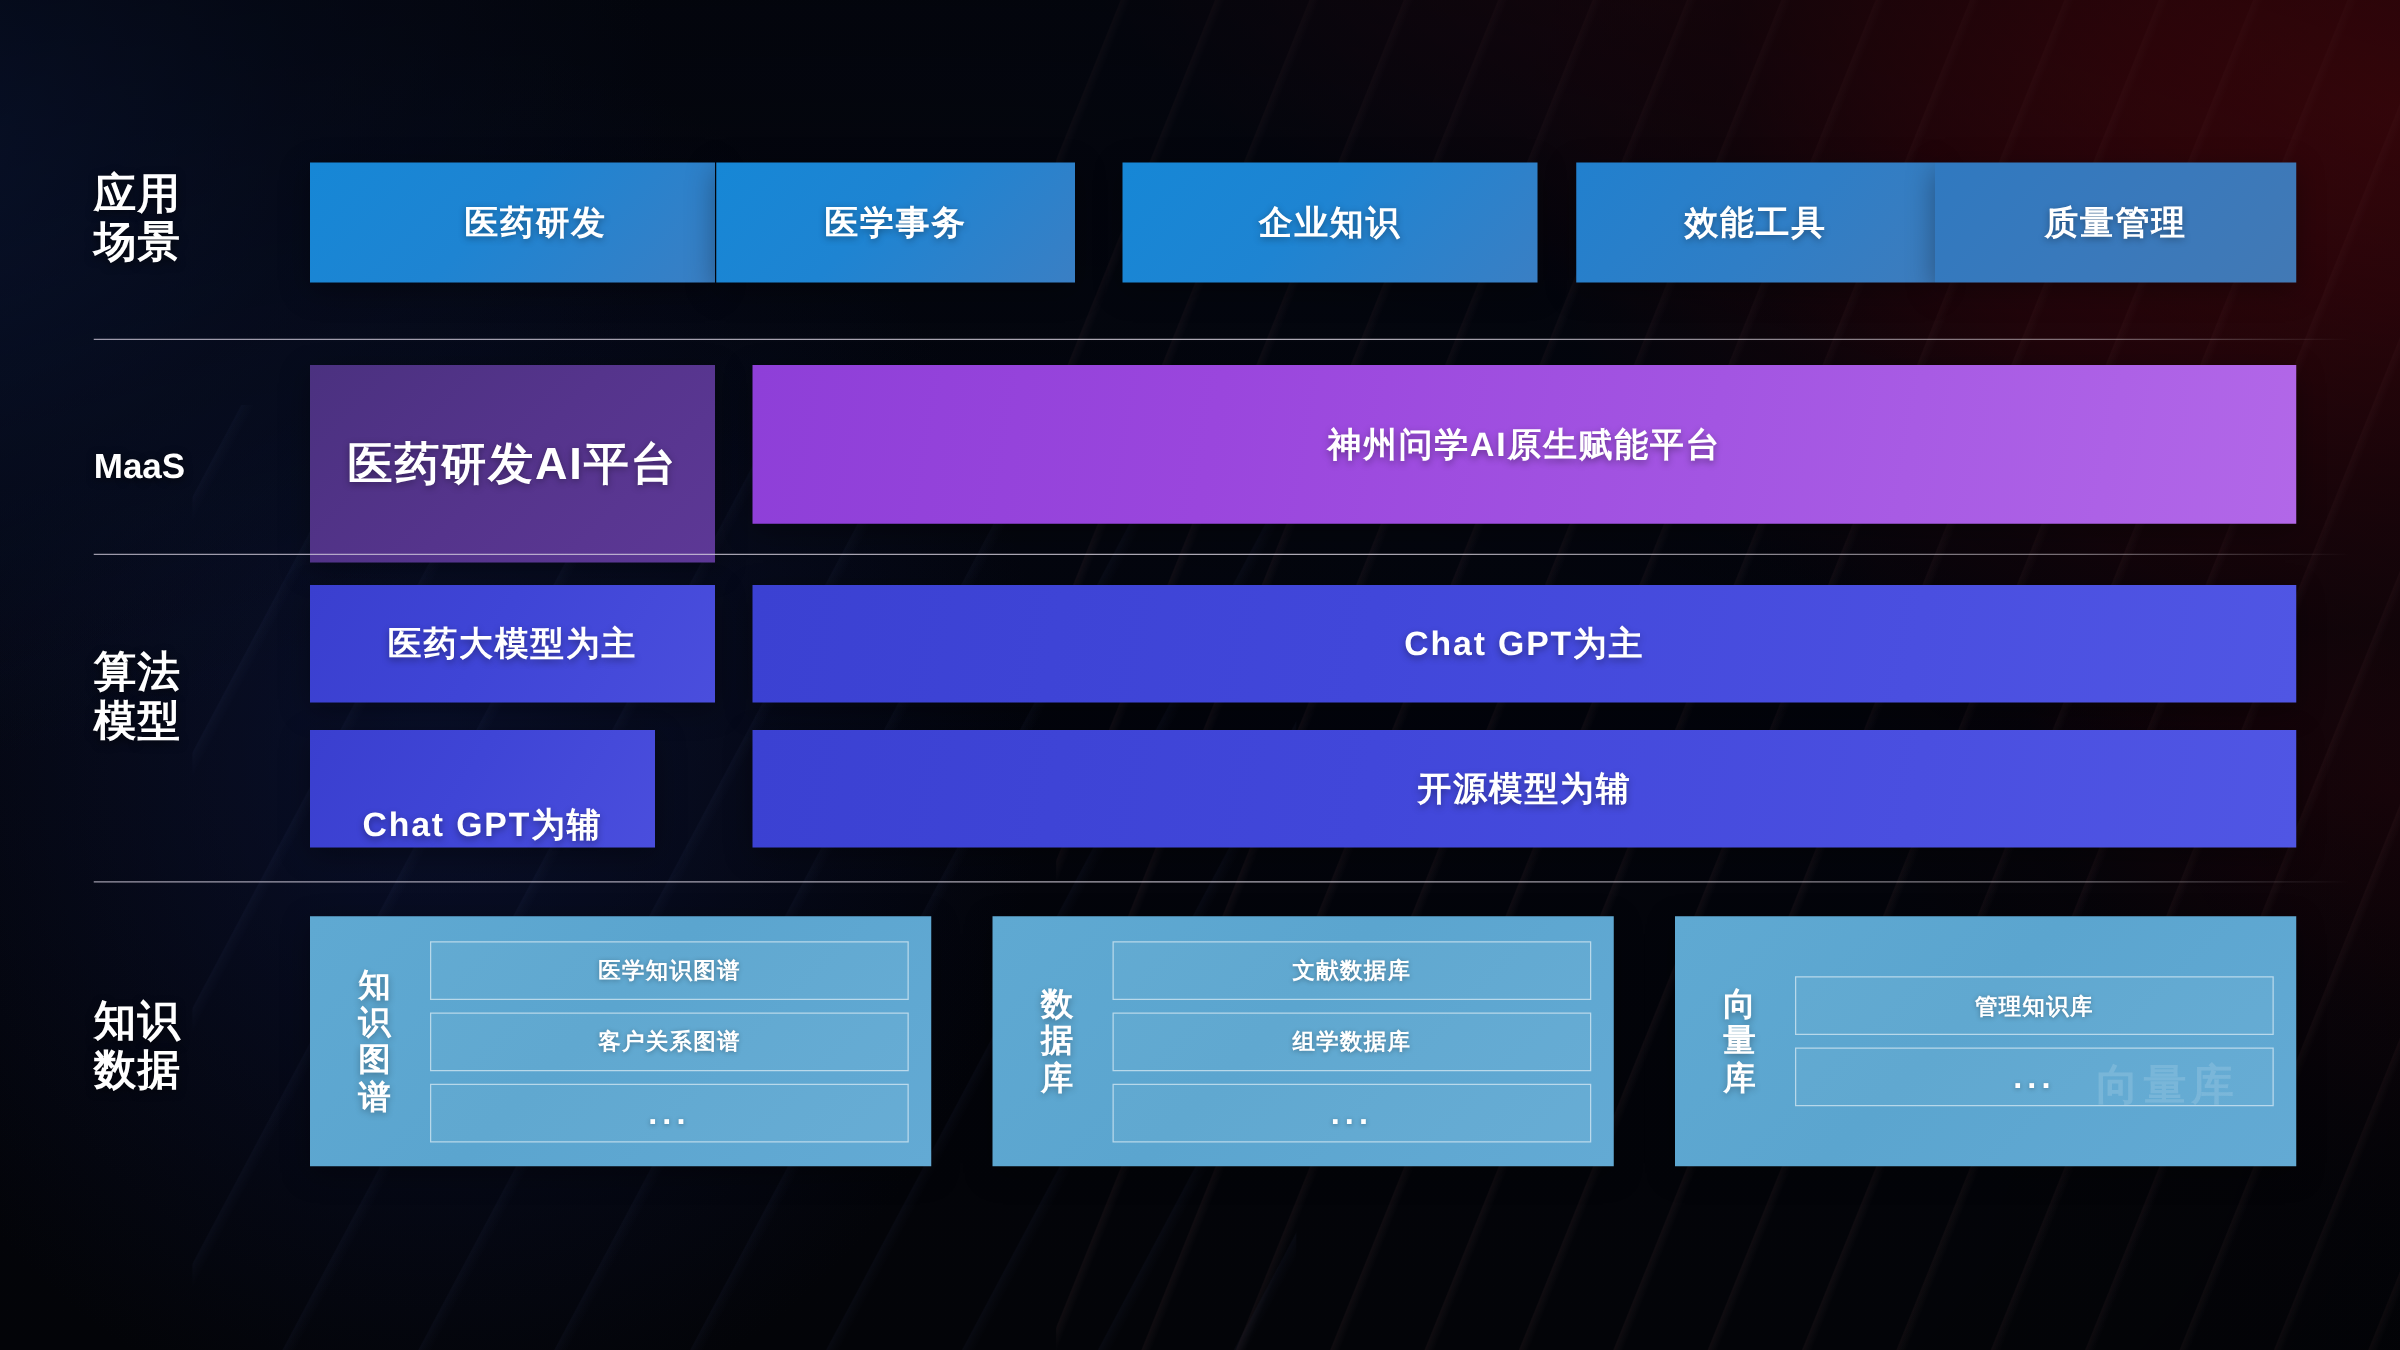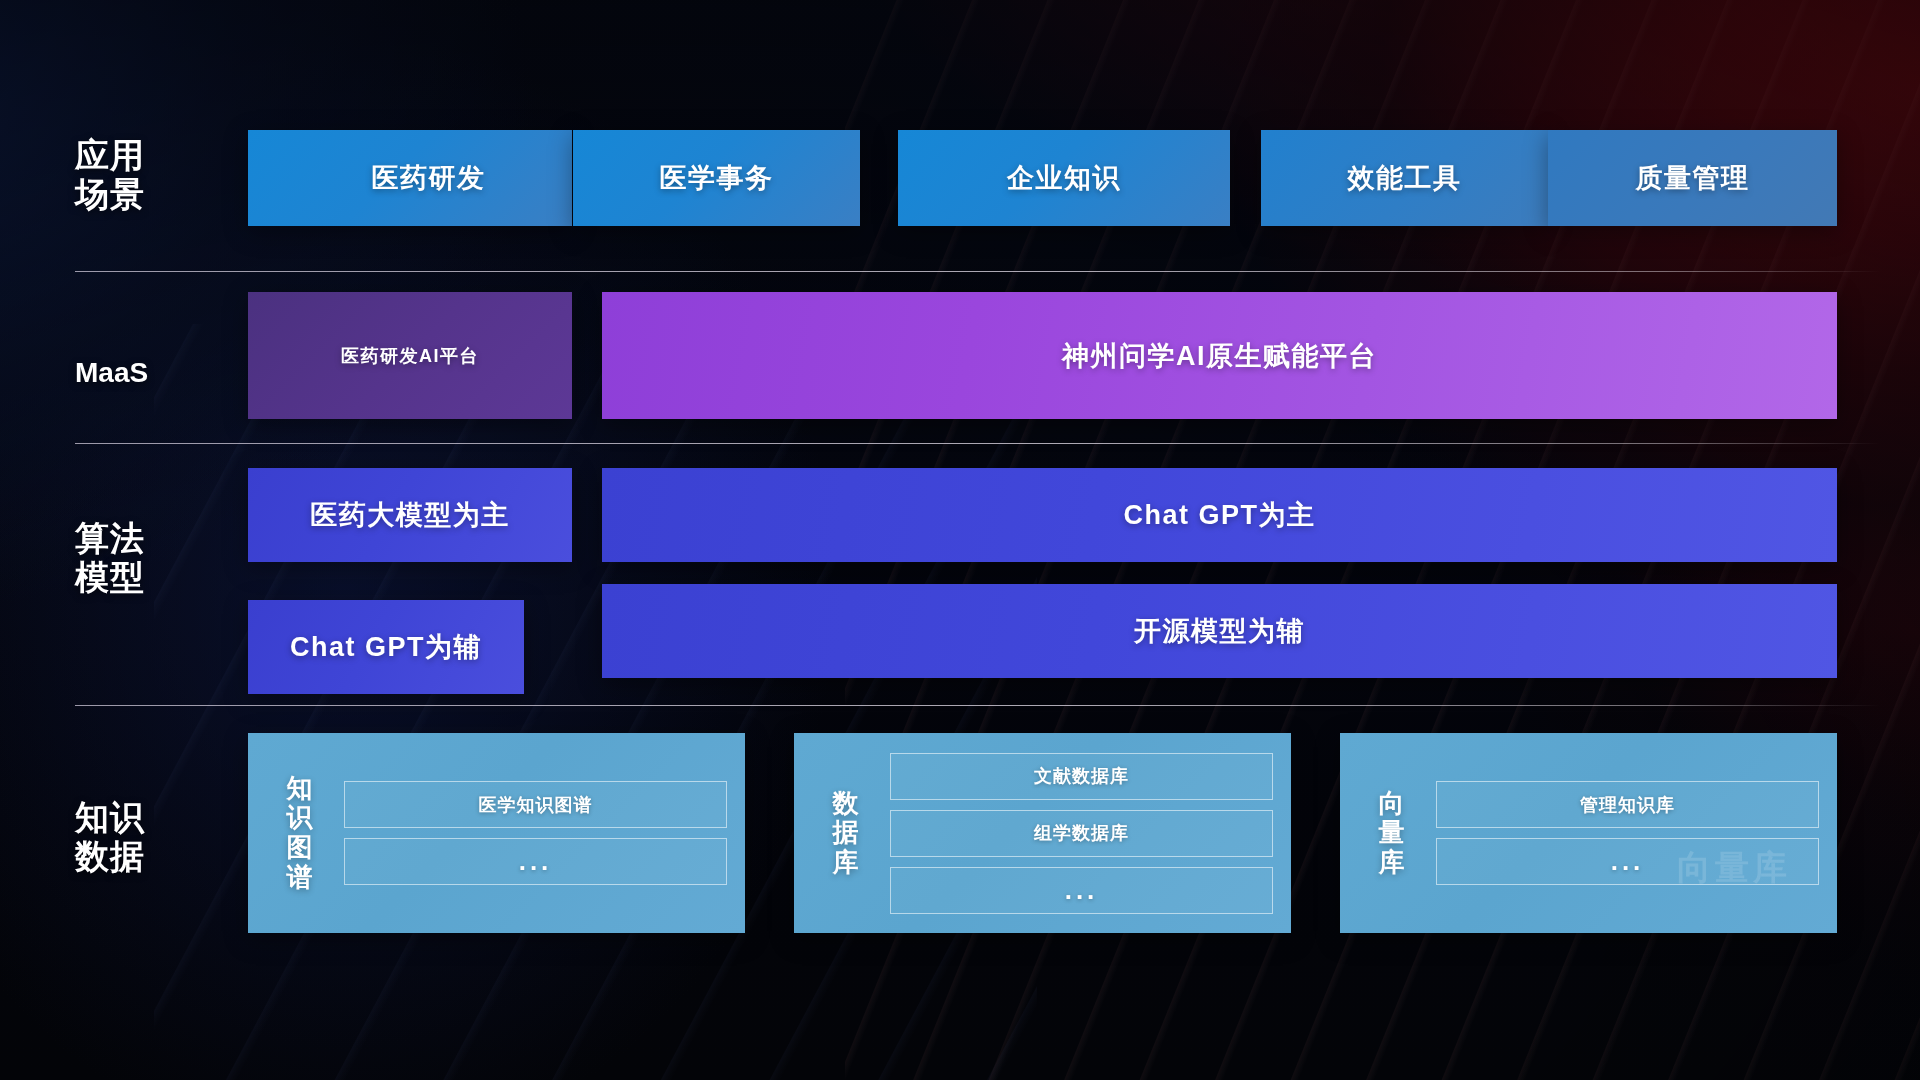--- a/index.html
+++ b/index.html
@@ -70,23 +70,23 @@
   .app-card{
     height:96px;
     background:linear-gradient(135deg,#1687d6 0%,#1e84d2 45%,#3a7fc4 100%);
     font-size:27px;letter-spacing:1.5px;
   }
   .app-card.c4{background:linear-gradient(135deg,#2180ce 0%,#2f7ec6 55%,#3d7cbd 100%);}
   .app-card.c5{background:linear-gradient(135deg,#3079c0 0%,#3a79bb 55%,#4279b5 100%);}
 
   
   .maas-left{
-    height:127px;
+    height:158px;
     background:linear-gradient(135deg,#4b3180 0%,#55348c 50%,#5d3896 100%);
-    font-size:18px;letter-spacing:1.5px;
+    font-size:36px;letter-spacing:1.5px;
   }
   .maas-right{
     height:127px;
     background:linear-gradient(100deg,#8e3fd8 0%,#9a46dd 30%,#a355e2 62%,#b267e8 100%);
     font-size:27px;letter-spacing:1.5px;
   }
 
   
   .alg{
     height:94px;
@@ -176,41 +176,42 @@
     <div class="rowlabel" style="top:519px;font-size:34px;white-space:pre-line;">算法
 模型</div>
 
     <div class="card alg" style="left:248px;top:468px;width:324px;">
       <span class="txt">医药大模型为主</span>
     </div>
     <div class="card alg wide" style="left:602px;top:468px;width:1235px;">
       <span class="txt">Chat GPT为主</span>
     </div>
 
-    <div class="card alg" style="left:248px;top:600px;width:276px;">
+    <div class="card alg" style="left:248px;top:584px;width:276px;align-items:flex-end;">
       <span class="txt">Chat GPT为辅</span>
     </div>
     <div class="card alg wide" style="left:602px;top:584px;width:1235px;">
       <span class="txt">开源模型为辅</span>
     </div>
   </div>
 
   <div class="divider" style="top:705px;"></div>
 
   <div class="row">
     <div class="rowlabel" style="top:798px;font-size:34px;white-space:pre-line;">知识
 数据</div>
 
     <div class="kd-block" style="left:248px;top:733px;width:497px;">
       <div class="kd-title" style="white-space: pre-line;">知
 识
 图
 谱</div>
       <div class="kd-items">
         <div class="kd-item">医学知识图谱</div>
+        <div class="kd-item">客户关系图谱</div>
         <div class="kd-item dots">...</div>
       </div>
     </div>
 
     <div class="kd-block" style="left:794px;top:733px;width:497px;">
       <div class="kd-title" style="white-space: pre-line;">数
 据
 库</div>
       <div class="kd-items">
         <div class="kd-item">文献数据库</div>

